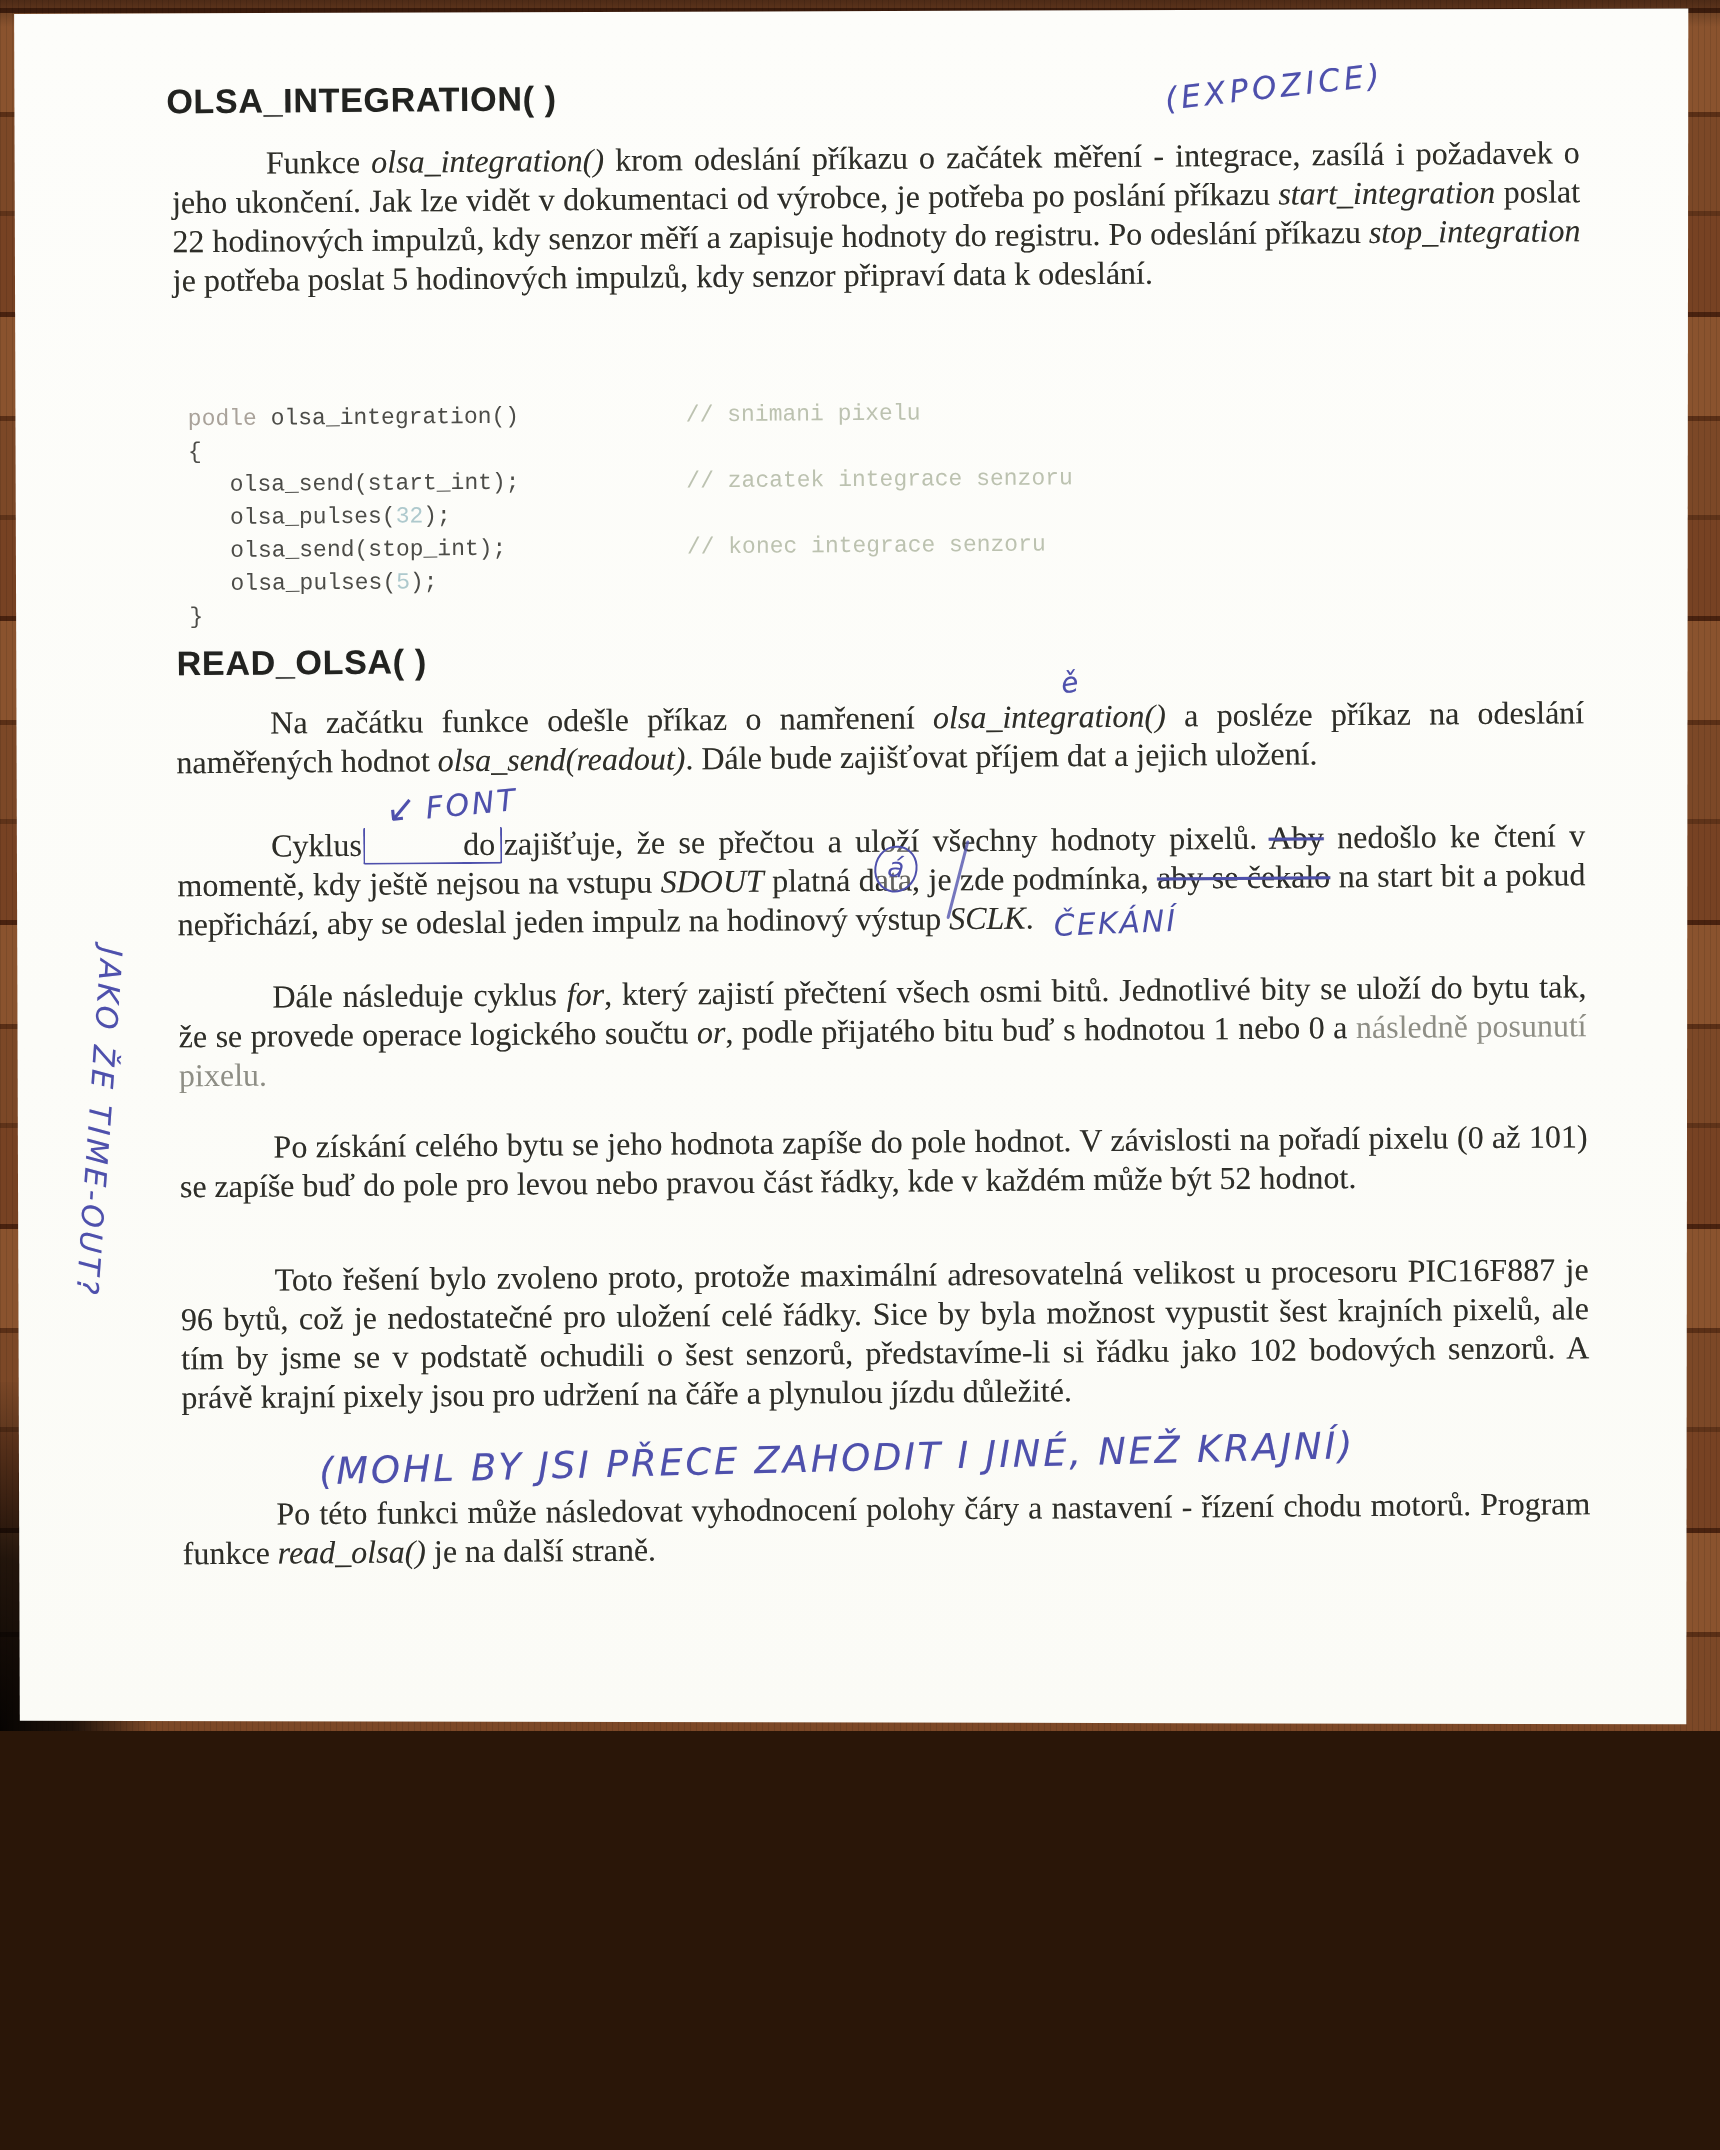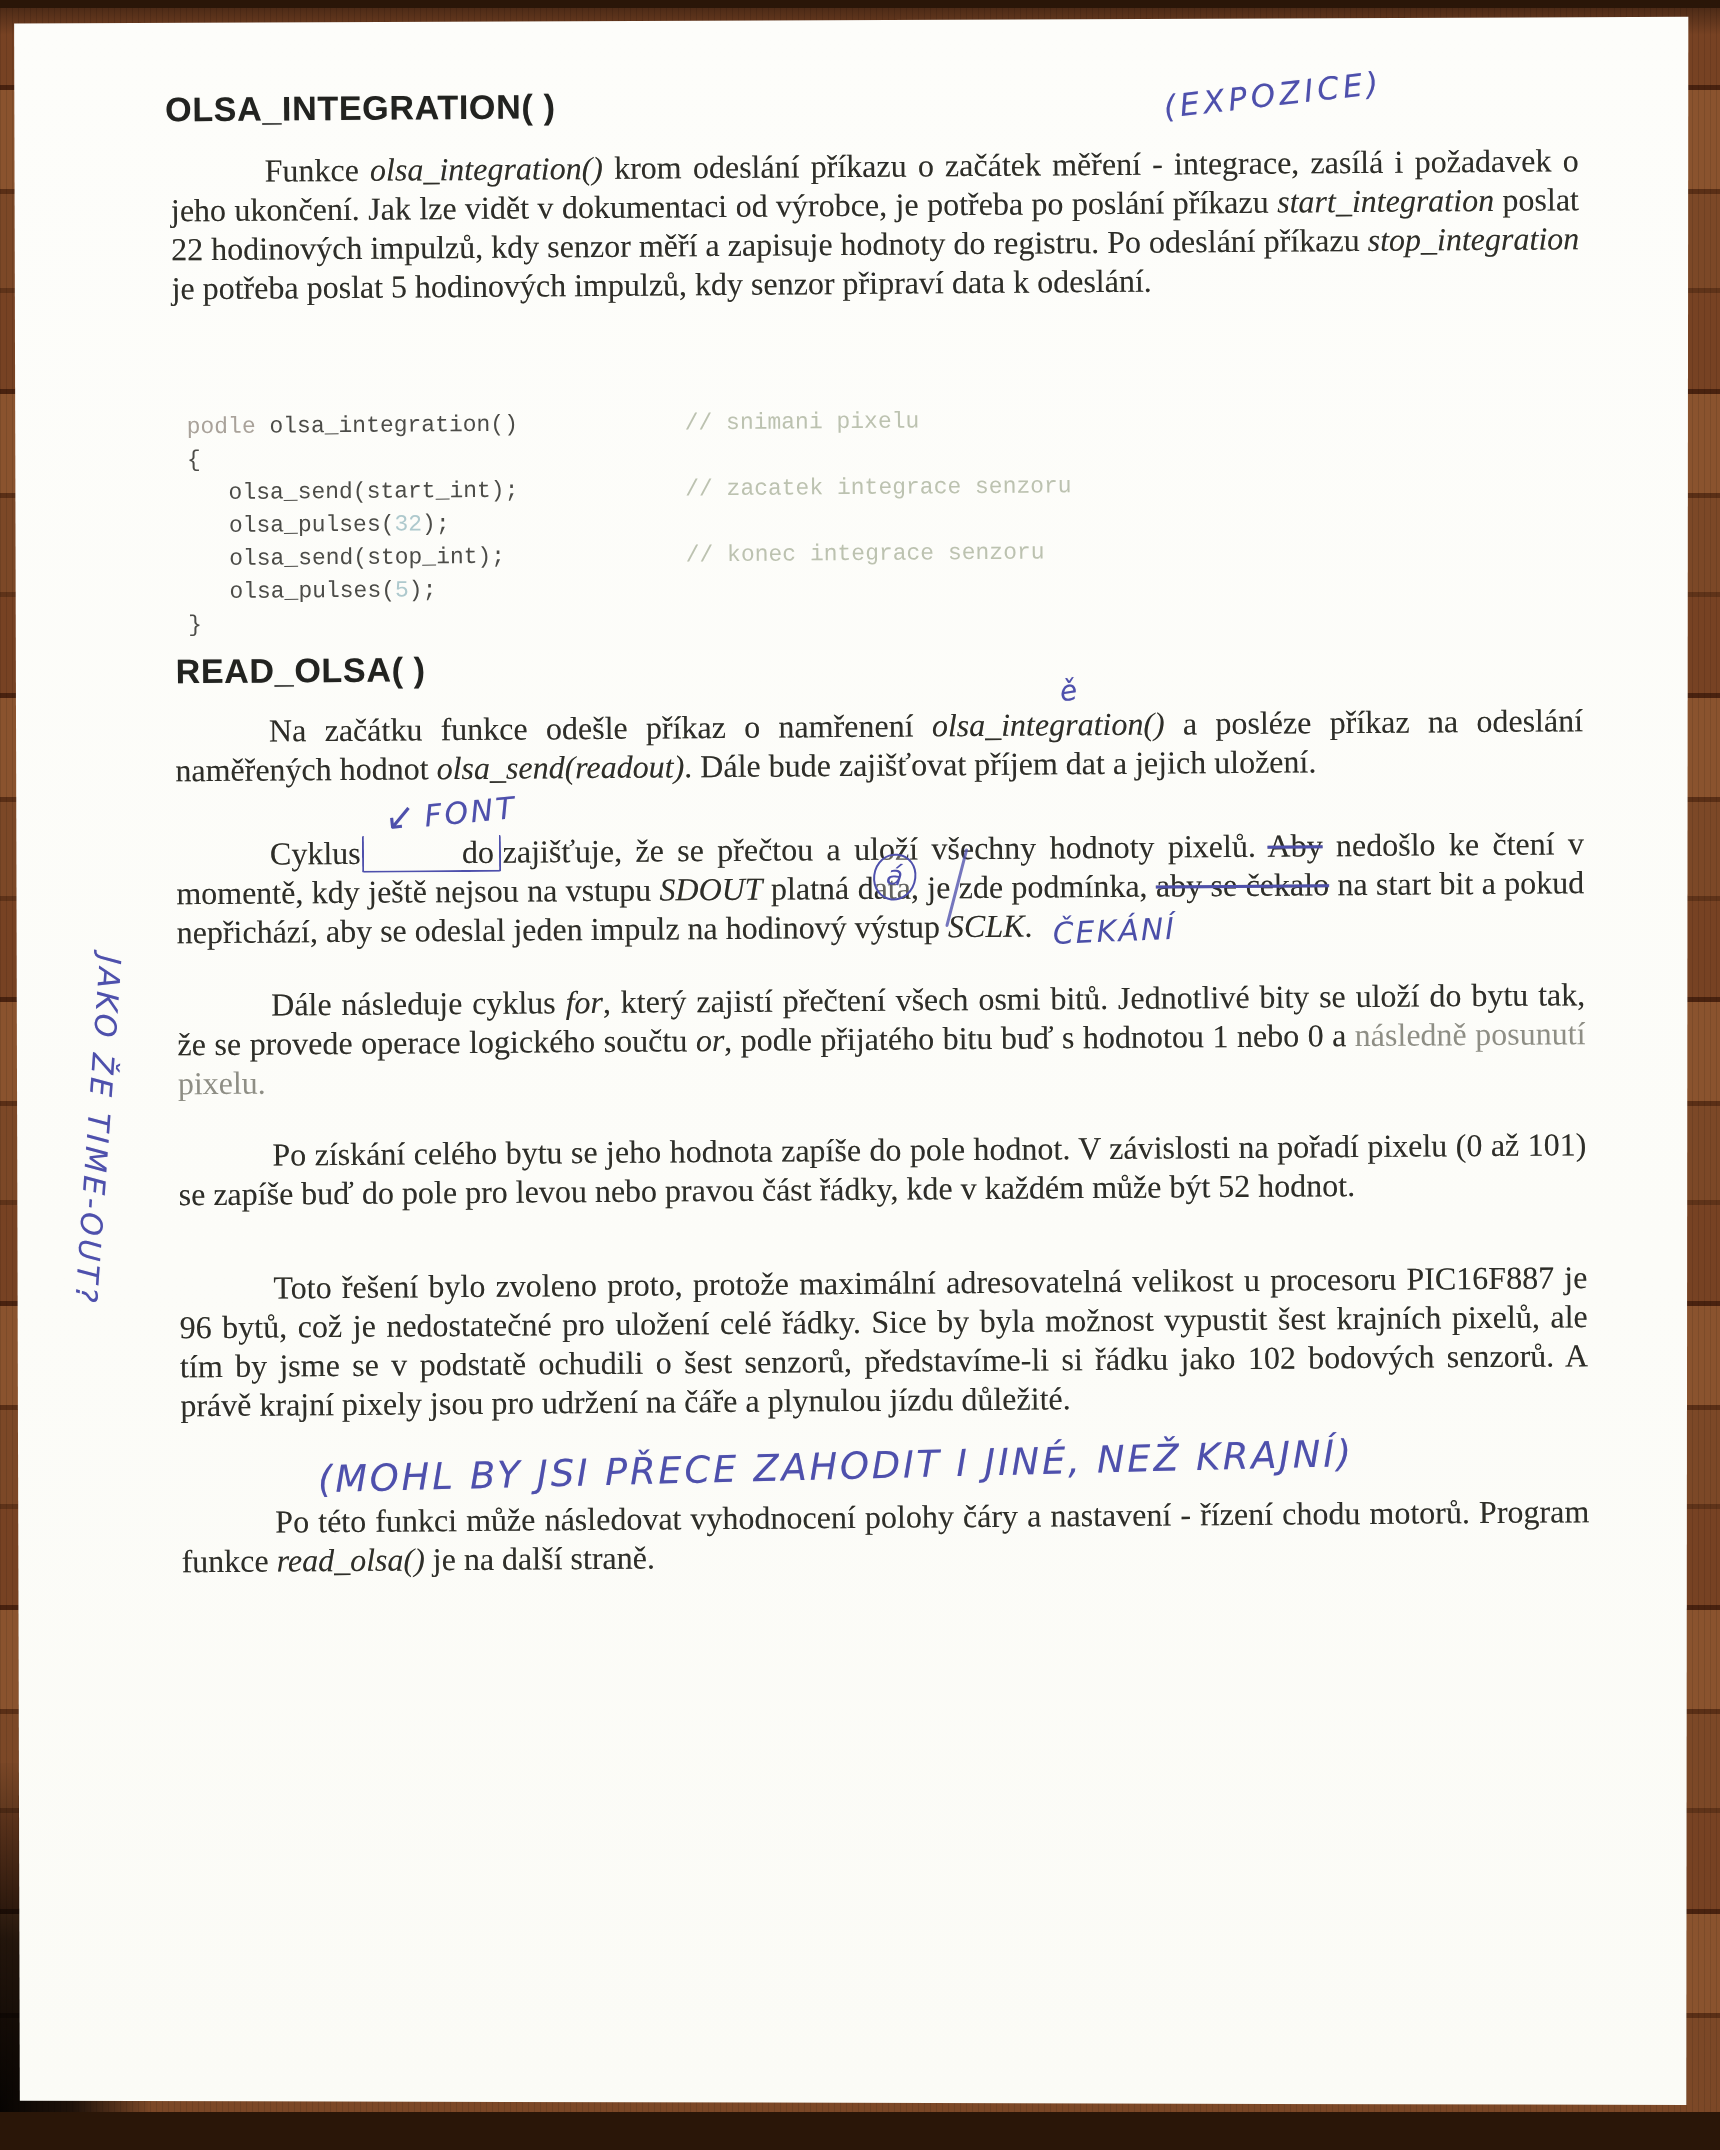--- a/index.html
+++ b/index.html
@@ -1,18 +1,18 @@
 <!DOCTYPE html>
 <html style="font-size:10.8px"><head>
 <meta charset="utf-8">
 <title>Scanned page 25</title>
 <style>
   html,body{margin:0;padding:0;background:#2a1608;}
-  .page{position:relative;width:1721px;height:2104px;overflow:hidden;
-        font-family:"Liberation Serif",serif;margin-top:8px;}
+  .page{position:relative;width:1721px;height:1731px;overflow:hidden;
+        font-family:"Liberation Serif",serif;}
   
   .wood{position:absolute;inset:0;
     background:
       repeating-linear-gradient(90deg, rgba(0,0,0,.10) 0 1.3px, rgba(0,0,0,0) 1.3px 6px),
       repeating-linear-gradient(0deg,
         #7c4827 0 94px, #5a2f16 94px 99px,
         #8a532e 99px 198px, #49220f 198px 203px,
         #774223 203px 299px, #5f3319 299px 304px),
       #74421f;}
   .wood-shadow-bl{position:absolute;left:0;bottom:0;width:148px;height:349px;

